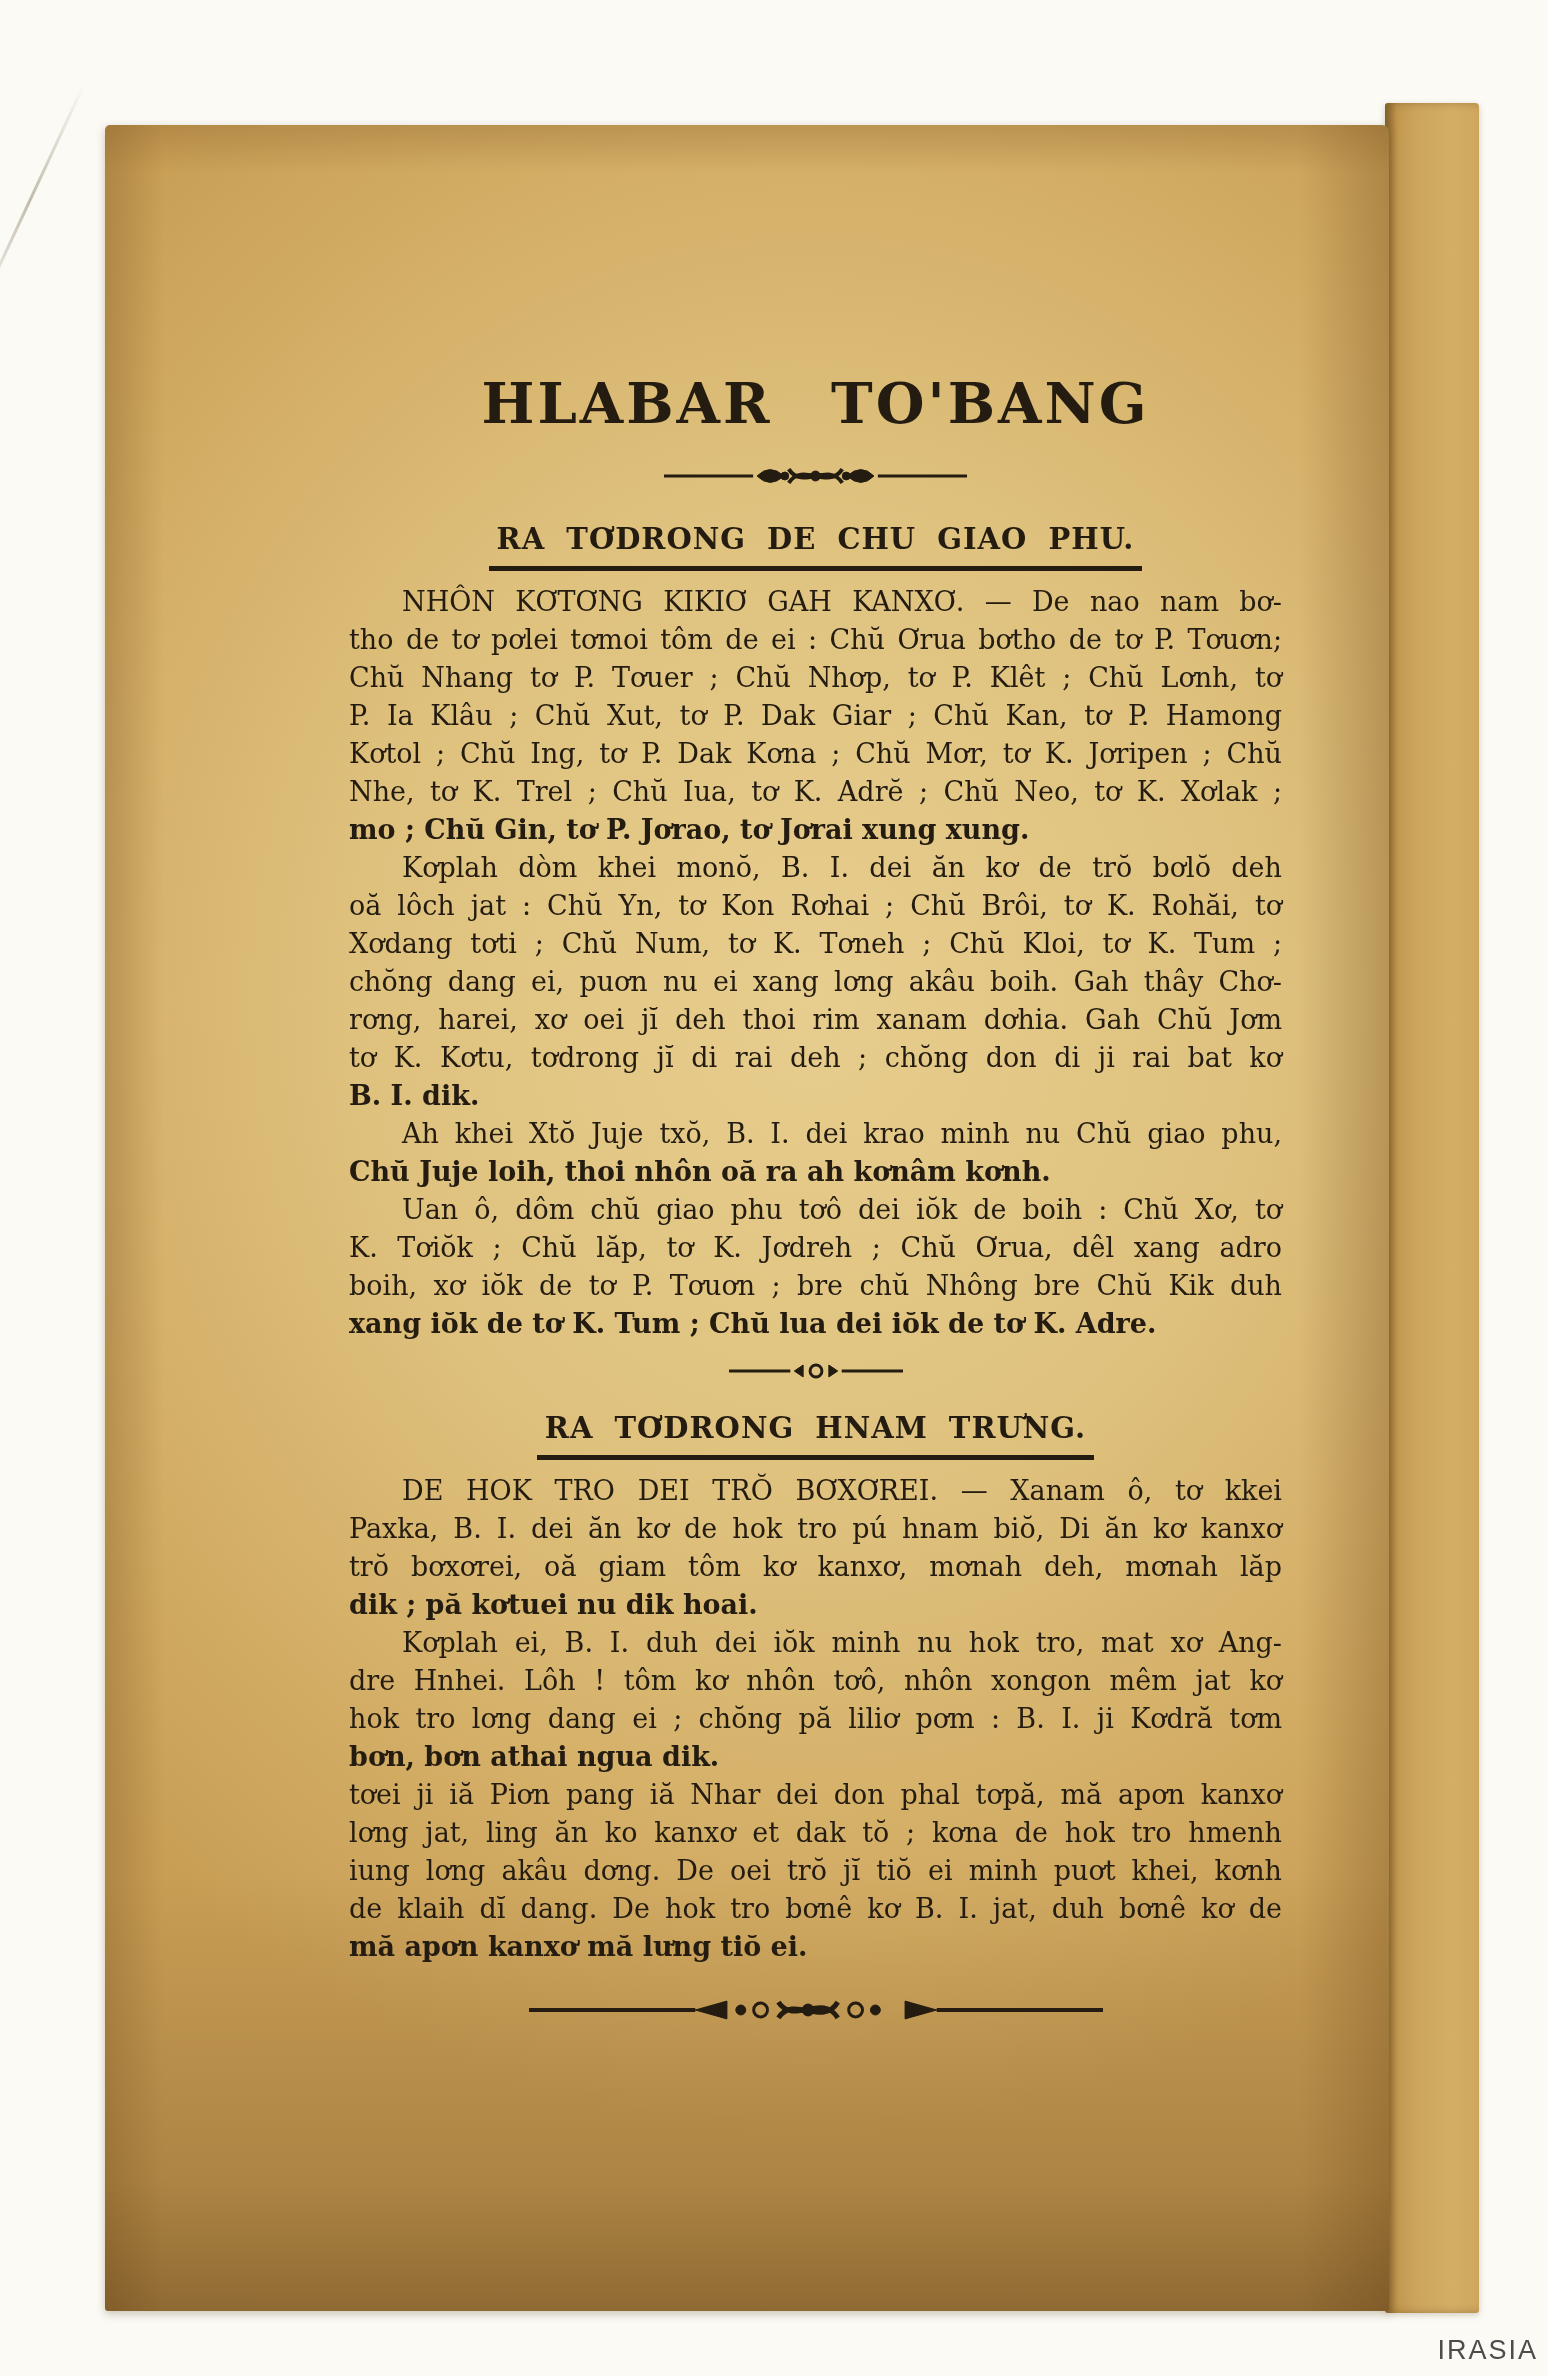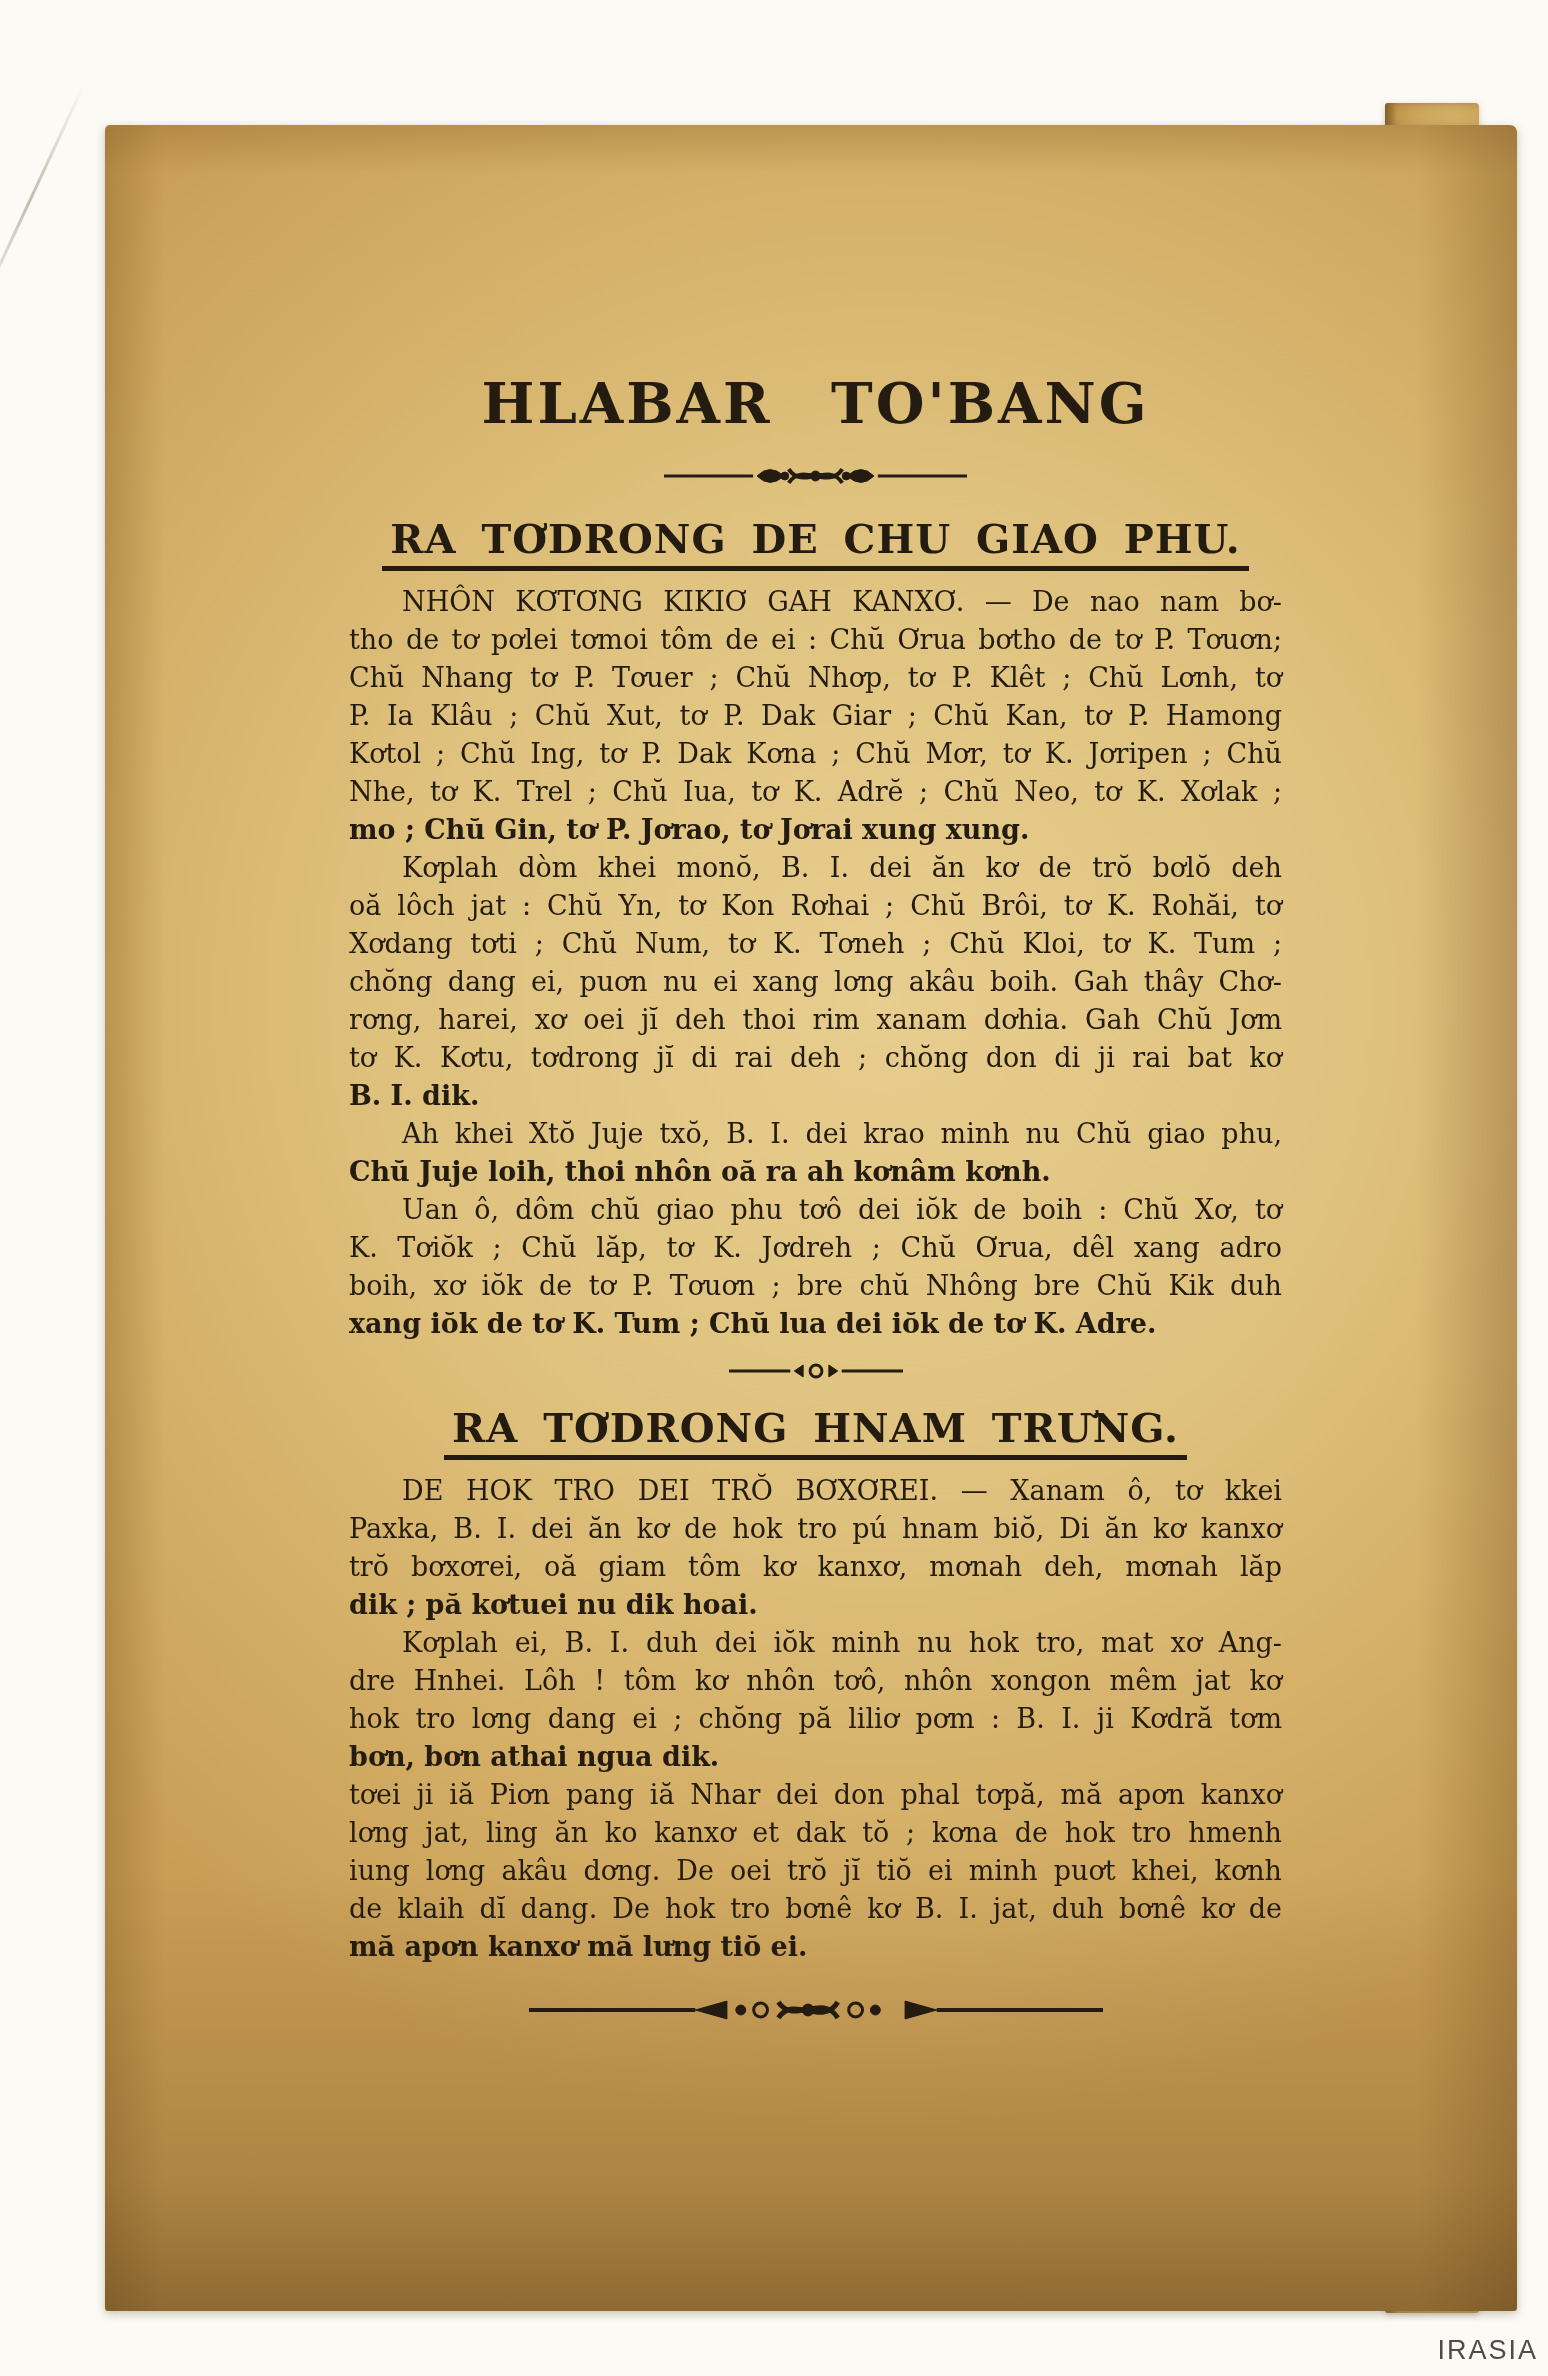--- a/index.html
+++ b/index.html
@@ -13,41 +13,41 @@
     background:linear-gradient(to bottom,rgba(160,150,125,0),rgba(148,137,110,0.55),rgba(160,150,125,0));
     transform:rotate(25deg);transform-origin:top left;
   }
   .right-leaf{
     position:absolute;left:1385px;top:103px;width:94px;height:2210px;
     background:linear-gradient(to right,#9a7636 0px,#c3984f 12px,#cda55d 34%,#d4ae66 70%,#cfa75e 100%);
     border-radius:3px 4px 3px 3px;
     box-shadow:inset 6px 0 8px rgba(84,52,14,0.35), 0 2px 6px rgba(120,100,60,0.3);
   }
   .paper{
-    position:absolute;left:105px;top:125px;width:1412px;height:2186px;
+    position:absolute;left:105px;top:125px;width:1284px;height:2186px;
     background:
       linear-gradient(to bottom,rgba(133,92,38,0.30) 0px,rgba(133,92,38,0) 48px,rgba(0,0,0,0) 80%,rgba(104,66,22,0.28) 94%,rgba(80,49,14,0.48) 100%),
       linear-gradient(to right,rgba(122,83,30,0.32) 0px,rgba(122,83,30,0) 59px,rgba(0,0,0,0) 93%,rgba(104,66,22,0.30) 100%),
       radial-gradient(ellipse 78% 52% at 55% 40%, #e7cd8e 0%, #dec17d 46%, #d3ad65 77%, #c89e55 100%);
     border-radius:5px 7px 3px 3px;
     box-shadow:0 3px 10px rgba(110,92,55,0.35);
   }
   .content{
     position:absolute;left:244px;top:248px;width:933px;
     color:#241c10;font-size:27px;line-height:38px;
   }
   .title{
     margin:0;text-align:center;font-weight:bold;
     font-size:56px;line-height:61px;letter-spacing:3px;word-spacing:36px;
   }
   .orn{display:block;margin:24px auto 0;}
   .orn2{display:block;margin:16px auto 0;}
   .orn3{display:block;margin:28px auto 0;}
   .heading{
-    margin:28px 0 0;text-align:center;font-size:40px;line-height:34px;
+    margin:28px 0 0;text-align:center;font-size:29px;line-height:34px;
     font-weight:bold;letter-spacing:1px;word-spacing:10px;
   }
   .heading span{display:inline-block;border-bottom:5px solid #241c10;padding:0 8px 10px;}
   .paras{margin-top:12px;}
   .line{text-align:justify;text-align-last:justify;}
   .line.first{text-indent:53px;}
   .line.last{text-align-last:left;font-weight:bold;}
   .watermark{
     position:absolute;right:10px;bottom:10px;
     font-family:Liberation Sans, sans-serif;

